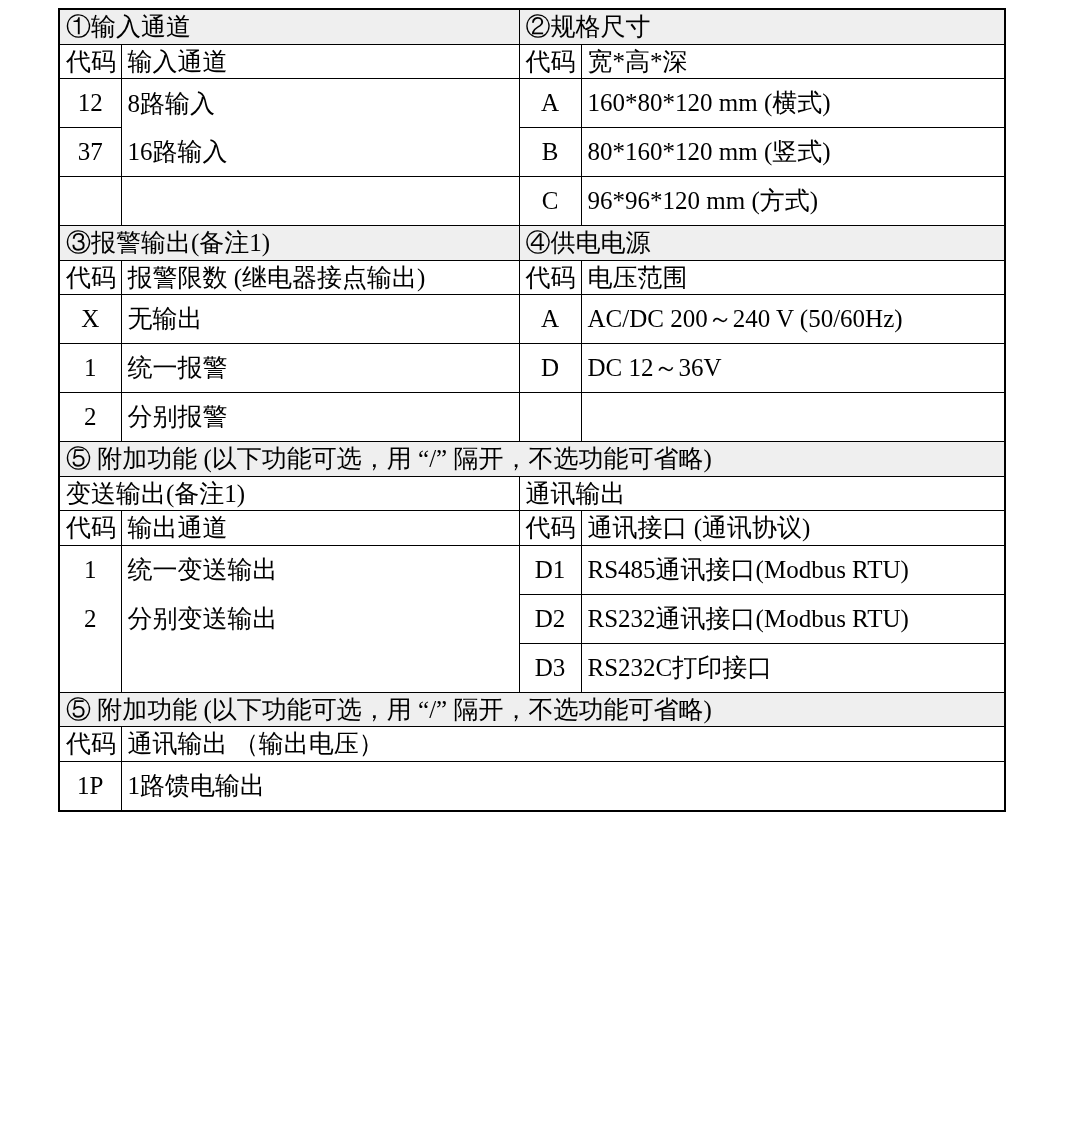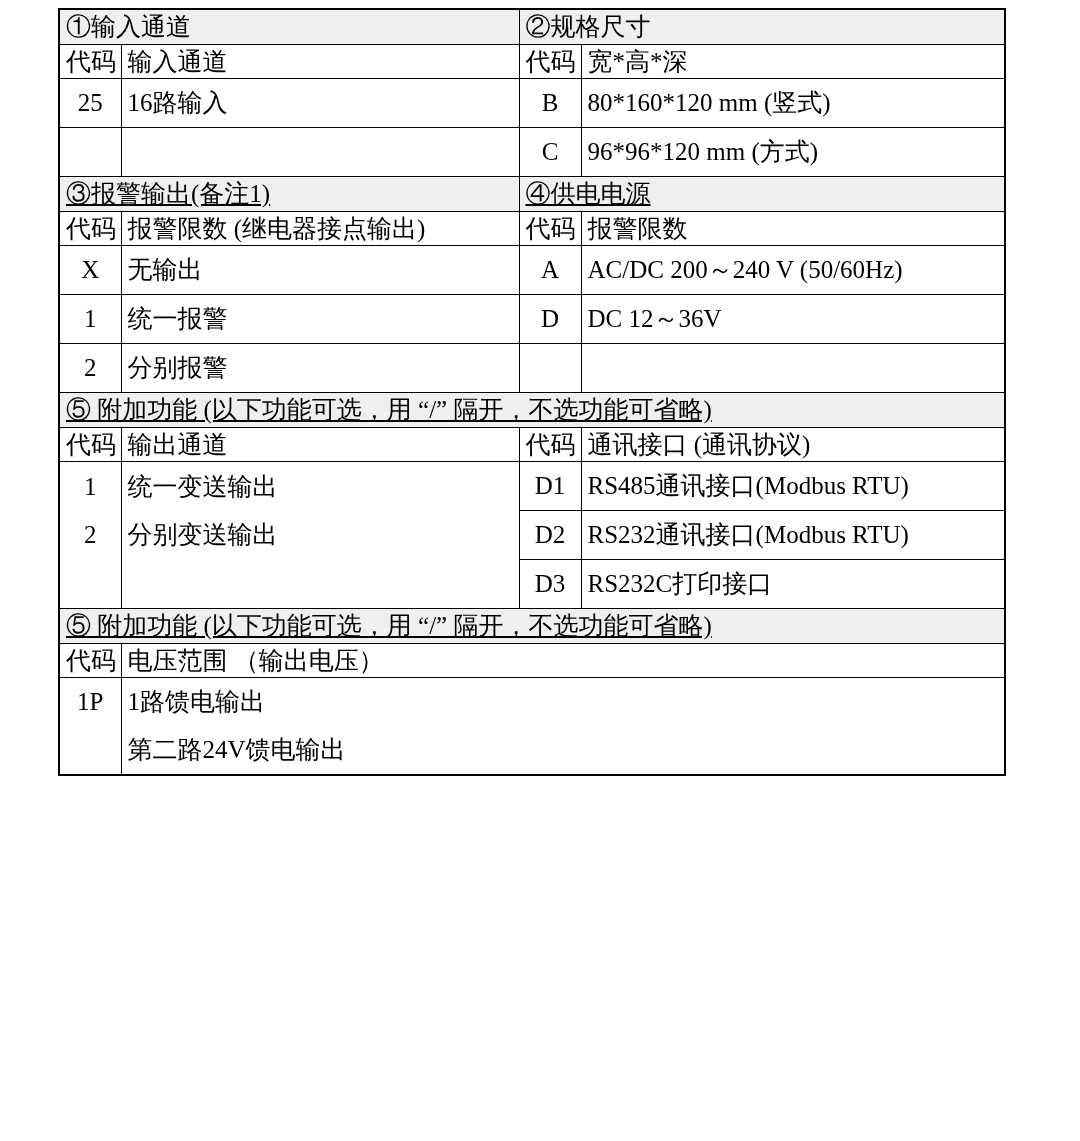--- a/index.html
+++ b/index.html
@@ -51,21 +51,20 @@
   }
   td.tall {
     height: 44px;
   }
   td.smalltxt {
     font-size: 23px;
     margin-top: 14px;
   }
   .thick-top td {
     border-top: 2px solid #000;
-    text-decoration: underline;
   }
   .nb-bottom { border-bottom: none !important; }
   .nb-top { border-top: none !important; }
 </style>
 </head>
 <body>
 
 <div id="page">
 
   <table class="spec">
@@ -82,41 +81,47 @@
         <td class="hdr" colspan="2">②规格尺寸</td>
       </tr>
       <tr>
         <td class="codehdr">代码</td>
         <td>输入通道</td>
         <td class="codehdr">代码</td>
         <td>宽*高*深</td>
       </tr>
 
       <tr>
-        <td class="code tall nb-top">25</td>
+        <td class="code tall">12</td>
+        <td class="tall nb-bottom" rowspan="1">8路输入</td>
+        <td class="code tall">A</td>
+        <td class="tall">160*80*120 mm (横式)</td>
+      </tr>
+      <tr>
+        <td class="code tall nb-top">37</td>
         <td class="tall nb-top">16路输入</td>
         <td class="code tall">B</td>
         <td class="tall">80*160*120 mm (竖式)</td>
       </tr>
       <tr>
         <td class="code tall nb-top nb-bottom"></td>
         <td class="tall nb-top nb-bottom"></td>
         <td class="code tall">C</td>
         <td class="tall">96*96*120 mm (方式)</td>
       </tr>
 
       <tr class="thick-top">
         <td class="hdr" colspan="2">③报警输出(备注1)</td>
         <td class="hdr" colspan="2">④供电电源</td>
       </tr>
       <tr>
         <td class="codehdr">代码</td>
         <td class="smalltxt">报警限数 (继电器接点输出)</td>
         <td class="codehdr">代码</td>
-        <td>报警限数</td>
+        <td>电压范围</td>
       </tr>
       <tr>
         <td class="code tall">X</td>
         <td class="tall">无输出</td>
         <td class="code tall">A</td>
         <td class="tall smalltxt">AC/DC 200～240 V (50/60Hz)</td>
       </tr>
       <tr>
         <td class="code tall">1</td>
         <td class="tall">统一报警</td>
@@ -125,20 +130,24 @@
       </tr>
       <tr>
         <td class="code tall">2</td>
         <td class="tall">分别报警</td>
         <td class="code tall nb-top"></td>
         <td class="tall nb-top"></td>
       </tr>
 
       <tr class="thick-top">
         <td class="hdr" colspan="4">⑤ 附加功能 (以下功能可选，用 “/” 隔开，不选功能可省略)</td>
+      </tr>
+      <tr>
+        <td colspan="2">变送输出(备注1)</td>
+        <td colspan="2">通讯输出</td>
       </tr>
       <tr>
         <td class="codehdr">代码</td>
         <td>输出通道</td>
         <td class="codehdr">代码</td>
         <td>通讯接口 (通讯协议)</td>
       </tr>
       <tr>
         <td class="code tall nb-bottom">1</td>
         <td class="tall nb-bottom">统一变送输出</td>
@@ -156,27 +165,23 @@
         <td class="tall nb-top"></td>
         <td class="code tall">D3</td>
         <td class="tall">RS232C打印接口</td>
       </tr>
 
       <tr class="thick-top">
         <td class="hdr" colspan="4">⑤ 附加功能 (以下功能可选，用 “/” 隔开，不选功能可省略)</td>
       </tr>
       <tr>
         <td class="codehdr">代码</td>
-        <td colspan="3">电压范围 （输出电压）</td>
+        <td colspan="3">通讯输出 （输出电压）</td>
       </tr>
       <tr>
         <td class="code tall nb-bottom">1P</td>
         <td class="tall nb-bottom" colspan="3">1路馈电输出</td>
-      </tr>
-      <tr>
-        <td class="code tall nb-top"></td>
-        <td class="tall nb-top" colspan="3">第二路24V馈电输出</td>
       </tr>
 
     </tbody>
   </table>
 
 </div>
 
 </body></html>

